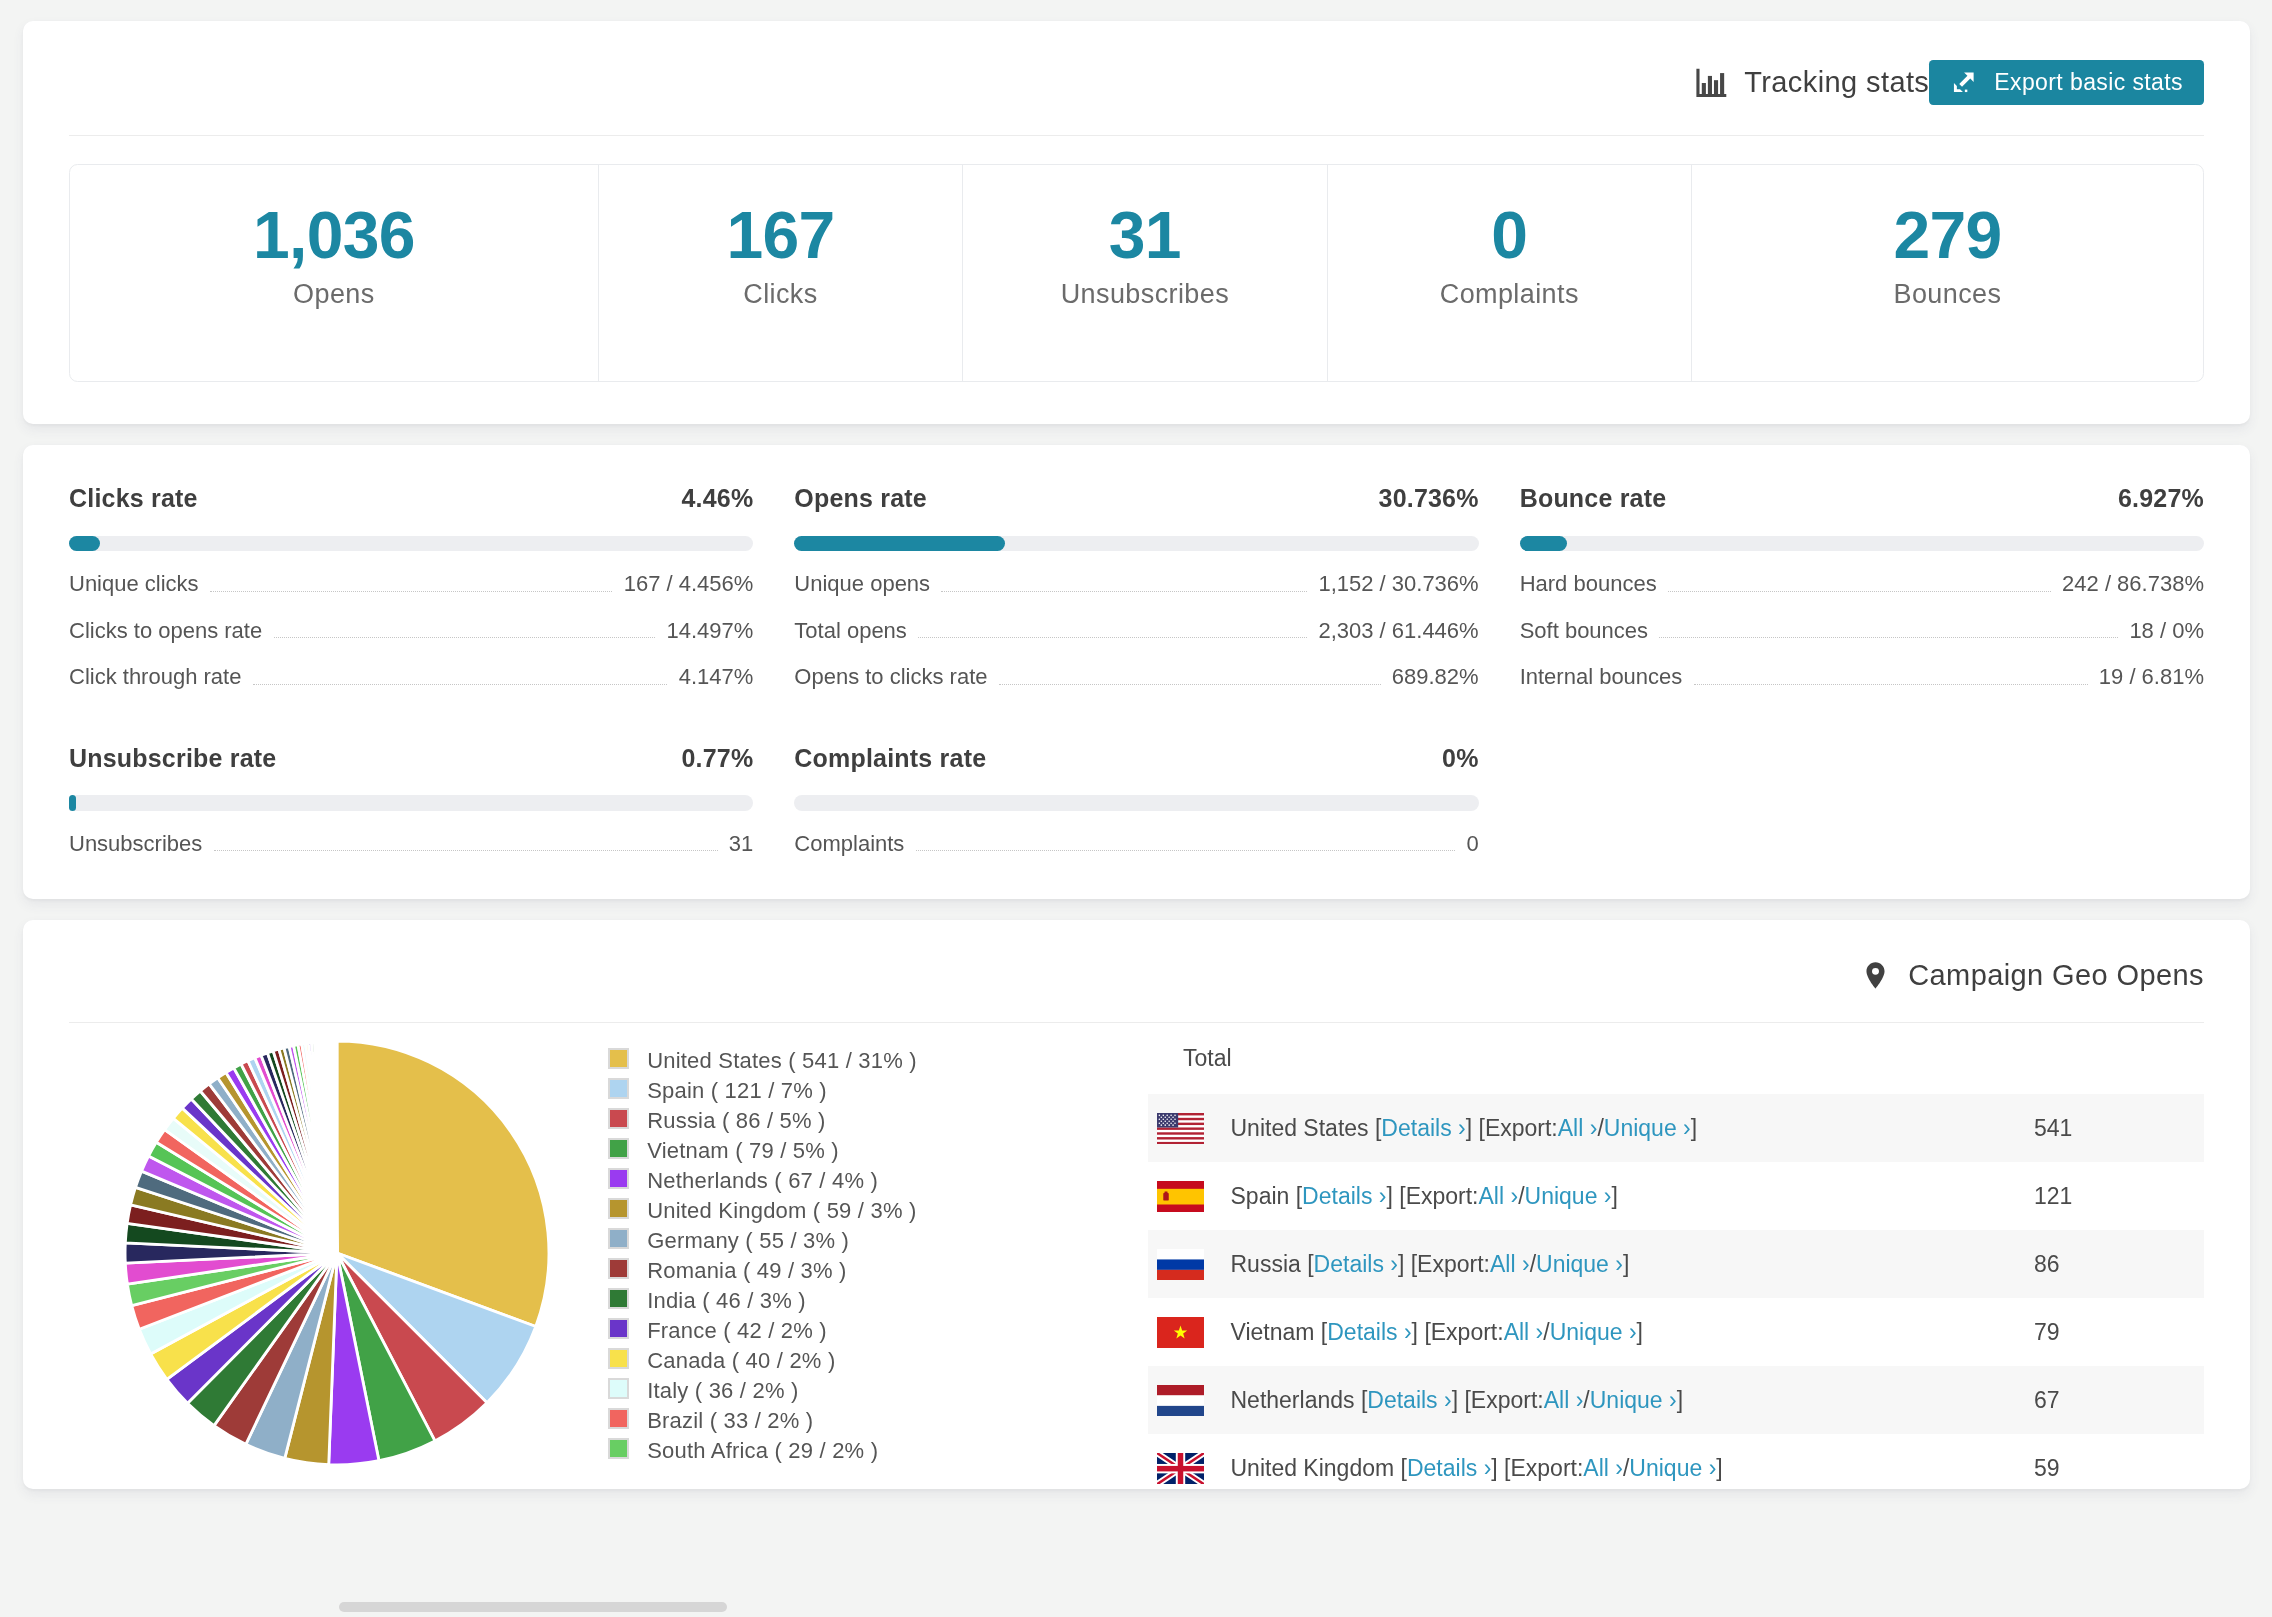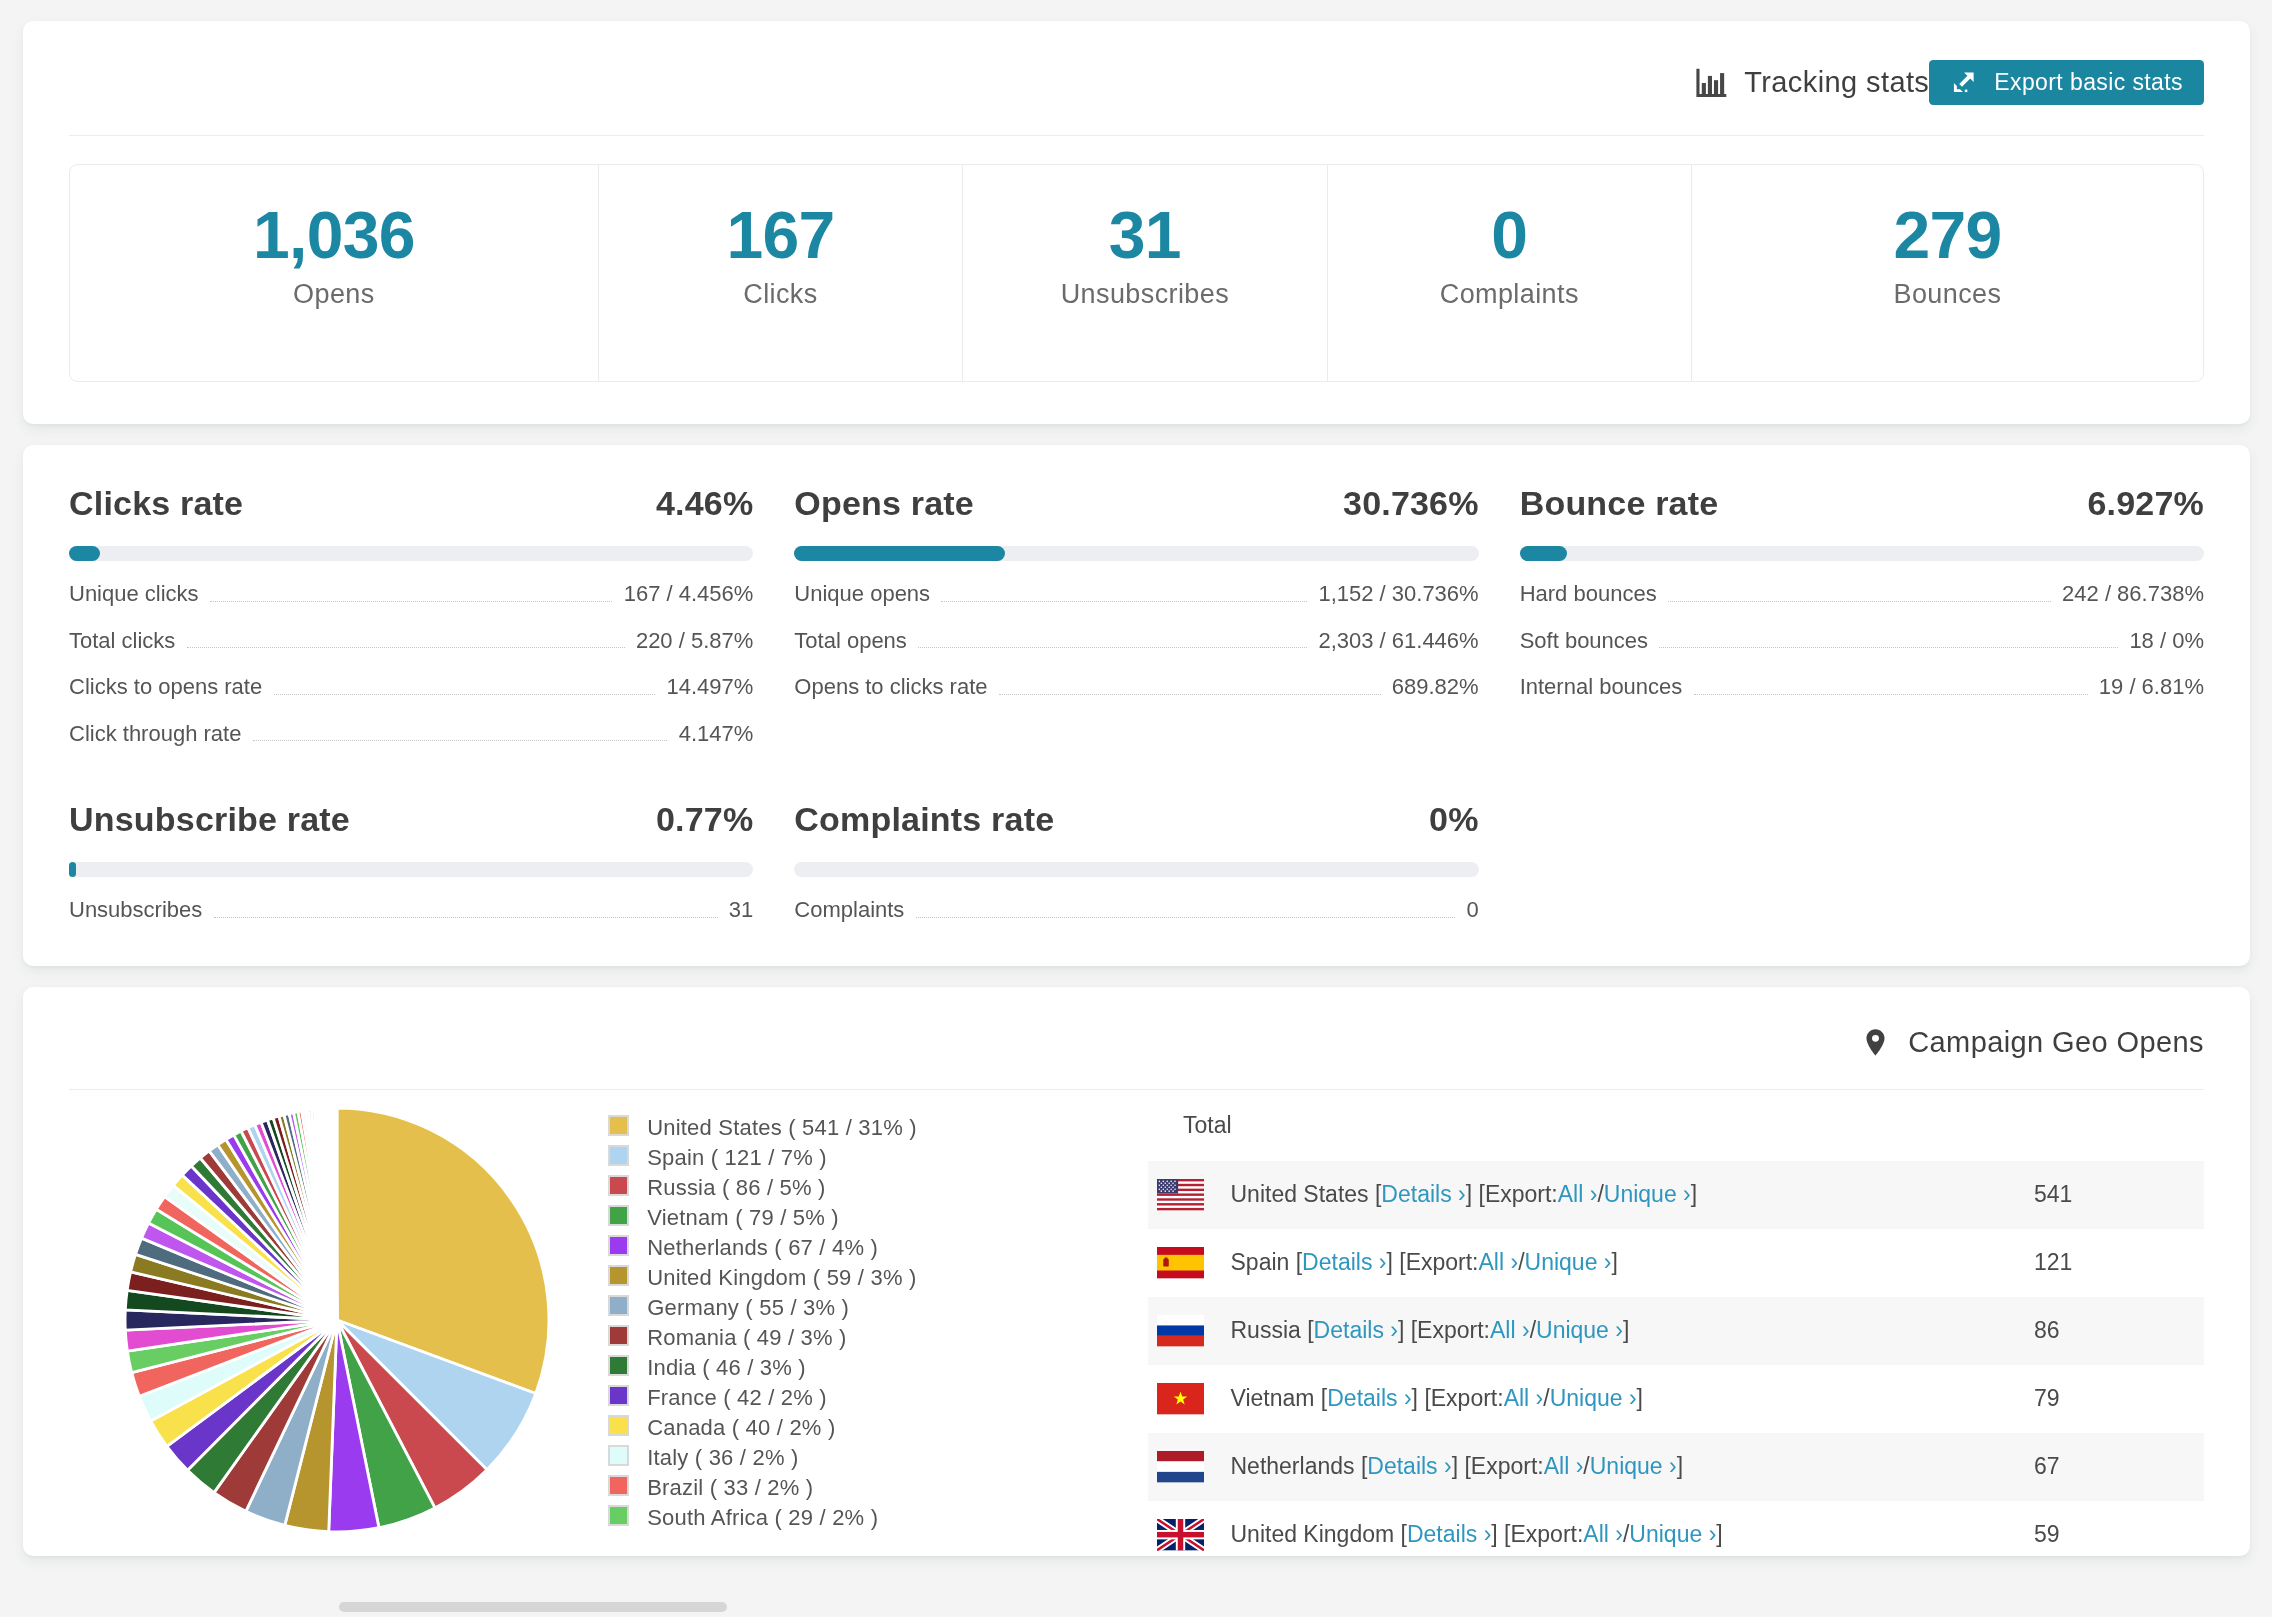--- a/index.html
+++ b/index.html
@@ -47,21 +47,21 @@
     margin-top:28px;display:flex;
     border:1.4px solid #e9ebee;border-radius:8.5px;background:#fff;
   }
   .stat{padding:37px 14px 71px;text-align:center;border-right:1.4px solid #e9ebee}
   .stat:last-child{border-right:none}
   .stat-num{font-size:66px;font-weight:700;color:var(--accent);letter-spacing:-0.7px;line-height:1}
   .stat-label{font-size:27px;color:var(--text-light);margin-top:11.3px;letter-spacing:0.4px}
   
   .rates-grid{display:grid;grid-template-columns:1fr 1fr 1fr;column-gap:41px;row-gap:53px}
   .rate-head{display:flex;justify-content:space-between;align-items:baseline;margin-bottom:22.6px}
-  .rate-title,.rate-value{font-size:34px;font-weight:700;color:var(--text-dark);letter-spacing:0.2px}
+  .rate-title,.rate-value{font-size:25px;font-weight:700;color:var(--text-dark);letter-spacing:0.2px}
   .bar{height:15.5px;border-radius:8.5px;background:var(--track);position:relative}
   .bar-fill{height:15.5px;border-radius:8.5px;background:var(--accent)}
   .rrows{margin-top:12.7px}
   .rrow{display:flex;align-items:flex-end;margin-top:19px;font-size:22px;color:var(--text-mid)}
   .rrow .lead{flex:1;border-bottom:1.4px dotted #c6c6c6;margin:0 11.3px 6.4px}
   .rrow .lab,.rrow .val{white-space:nowrap;line-height:1.25}
   
   .geo-card{height:569px;overflow:hidden;padding-bottom:0}
   .geo-content{display:flex;align-items:flex-start}
   .pie-wrap{width:536px;flex:none;display:flex;justify-content:center;padding-top:10.6px}
@@ -141,25 +141,20 @@
             <span class="rate-value">4.46%</span>
           </div>
           <div class="bar">
             <div class="bar-fill" style="width: max(4.46%, 7px);"></div>
           </div>
           <div class="rrows">
             <div class="rrow">
               <span class="lab">Unique clicks</span>
               <span class="lead"></span>
               <span class="val">167 / 4.456%</span>
-            </div>
-            <div class="rrow">
-              <span class="lab">Total clicks</span>
-              <span class="lead"></span>
-              <span class="val">220 / 5.87%</span>
             </div>
             <div class="rrow">
               <span class="lab">Clicks to opens rate</span>
               <span class="lead"></span>
               <span class="val">14.497%</span>
             </div>
             <div class="rrow">
               <span class="lab">Click through rate</span>
               <span class="lead"></span>
               <span class="val">4.147%</span>

